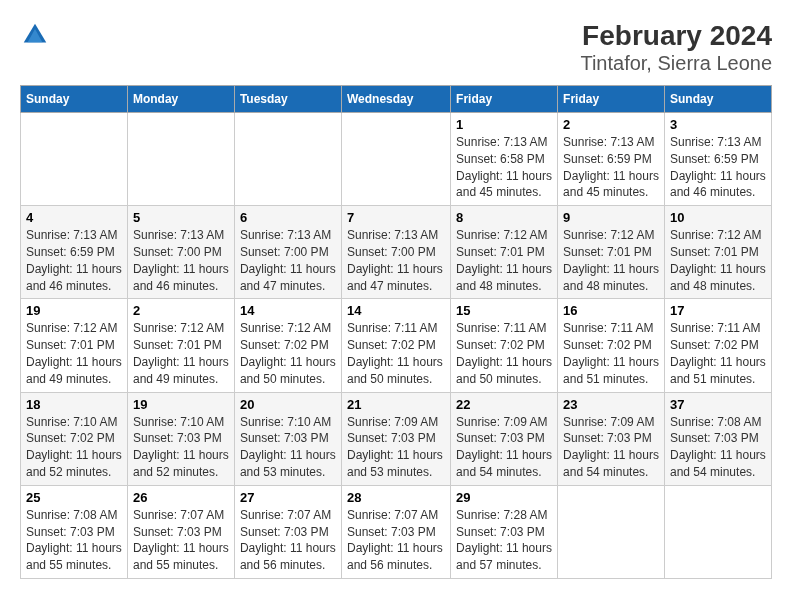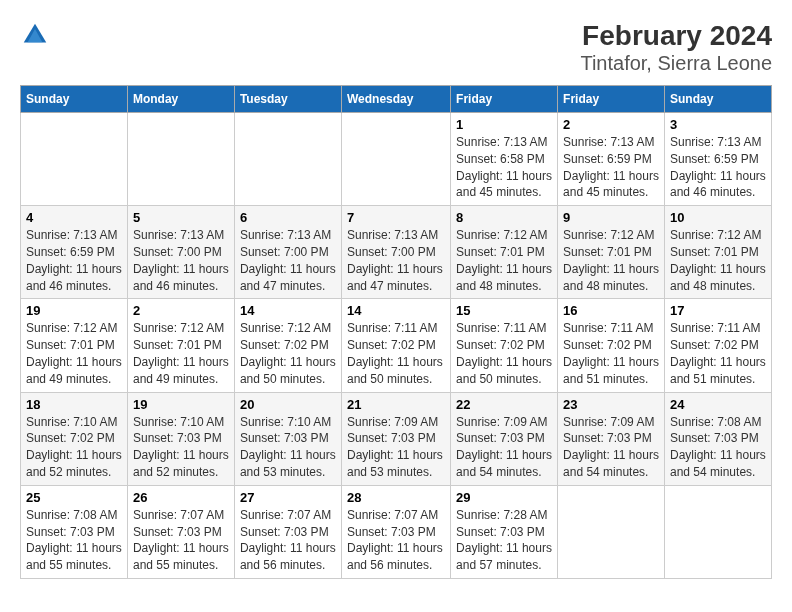--- a/index.html
+++ b/index.html
@@ -284,21 +284,21 @@
 and 54 minutes.</div>
         </td>
         <td>
           <span class="day-num">23</span>
           <div class="day-info" style="white-space: pre-line;">Sunrise: 7:09 AM
 Sunset: 7:03 PM
 Daylight: 11 hours
 and 54 minutes.</div>
         </td>
         <td>
-          <span class="day-num">24</span>
+          <span class="day-num">37</span>
           <div class="day-info" style="white-space: pre-line;">Sunrise: 7:08 AM
 Sunset: 7:03 PM
 Daylight: 11 hours
 and 54 minutes.</div>
         </td>
       </tr>
       <tr>
         <td>
           <span class="day-num">25</span>
           <div class="day-info" style="white-space: pre-line;">Sunrise: 7:08 AM

